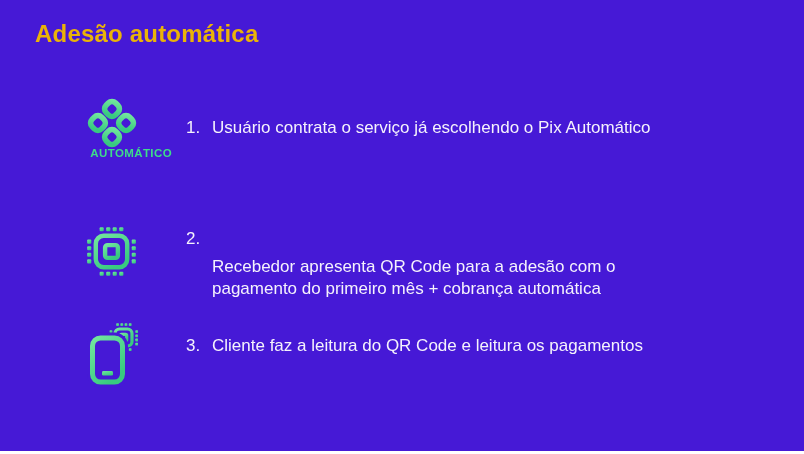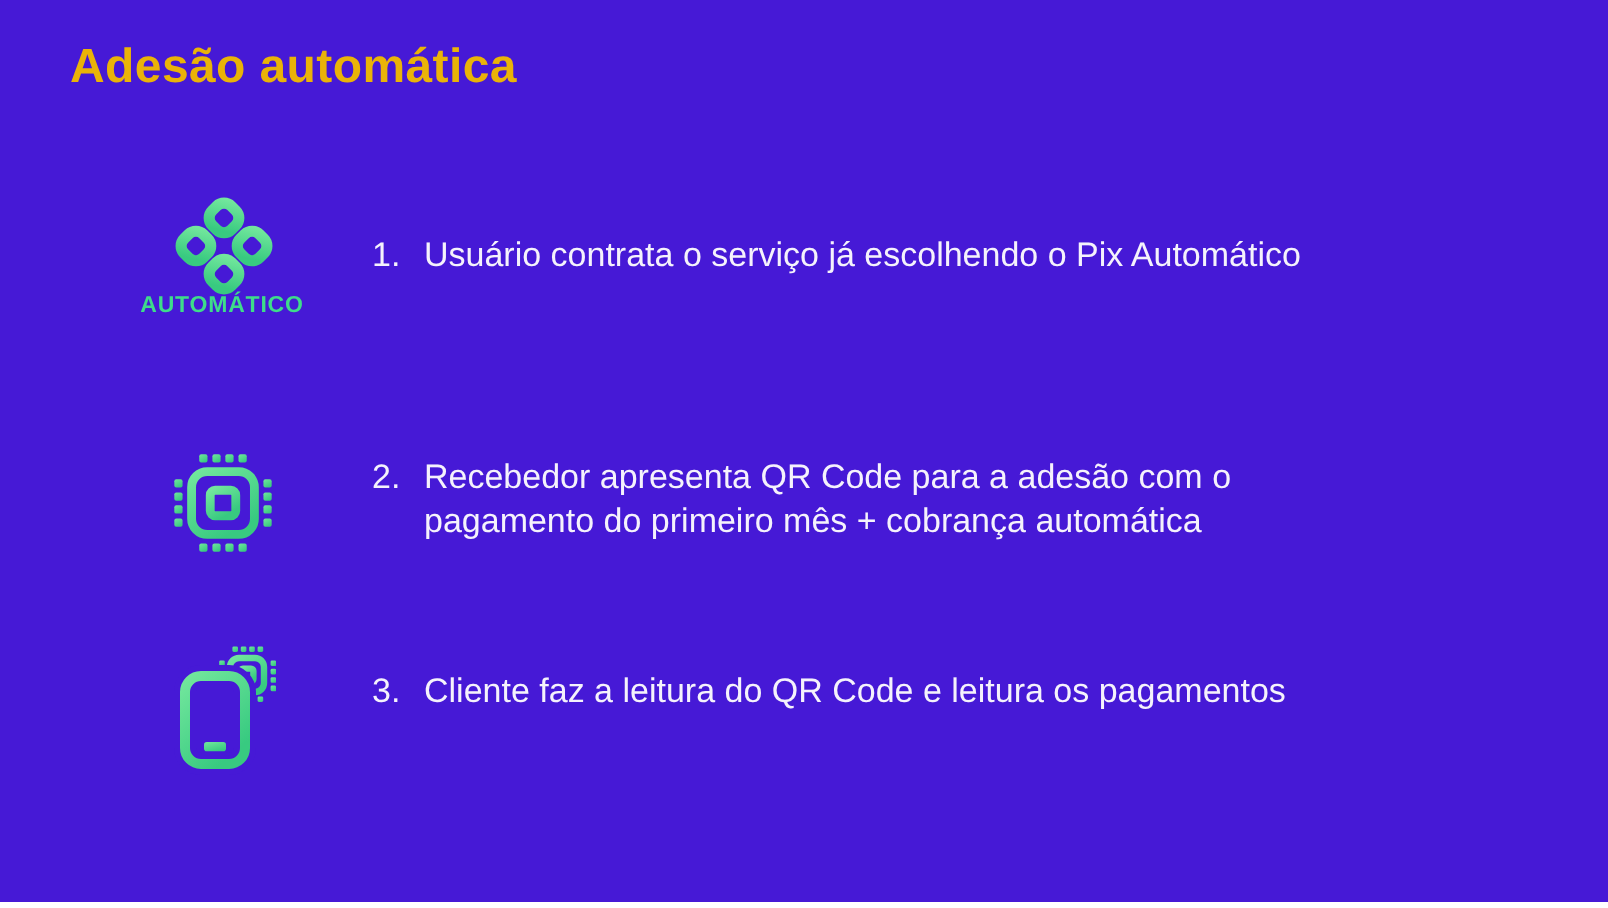--- a/index.html
+++ b/index.html
@@ -19,21 +19,21 @@
     color: #eab308;
     font-size: 24px;
     font-weight: 700;
     letter-spacing: 0.2px;
   }
   .icon-box { position: absolute; }
   .pix-caption {
     position: absolute;
     left: 50px; top: 147px;
     width: 122px;
-    text-align: center;
+    text-align: right;
     color: #3edc8a;
     font-size: 11.5px;
     font-weight: 800;
     letter-spacing: 0.4px;
   }
   .step {
     position: absolute;
     display: flex;
     align-items: flex-start;
     color: #f5f2fc;
@@ -41,21 +41,21 @@
     font-weight: 500;
     line-height: 22px;
   }
   .step-num {
     flex: 0 0 26px;
     width: 26px;
   }
   .step-text { display: block; }
   .step-1 { left: 186px; top: 117px; width: 560px; }
   .step-2 { left: 186px; top: 228px; width: 520px; }
-  .step-2 .step-text { max-width: 452px; }
+  .step-2 .step-text { max-width: 452px; margin-top: 28px; }
   .step-3 { left: 186px; top: 335px; width: 580px; }
   .bottom-bar {
     position: absolute;
     left: 0; bottom: 0;
     width: 100%; height: 3px;
     background: #ffffff;
   }
 </style>
 </head>
 <body>

